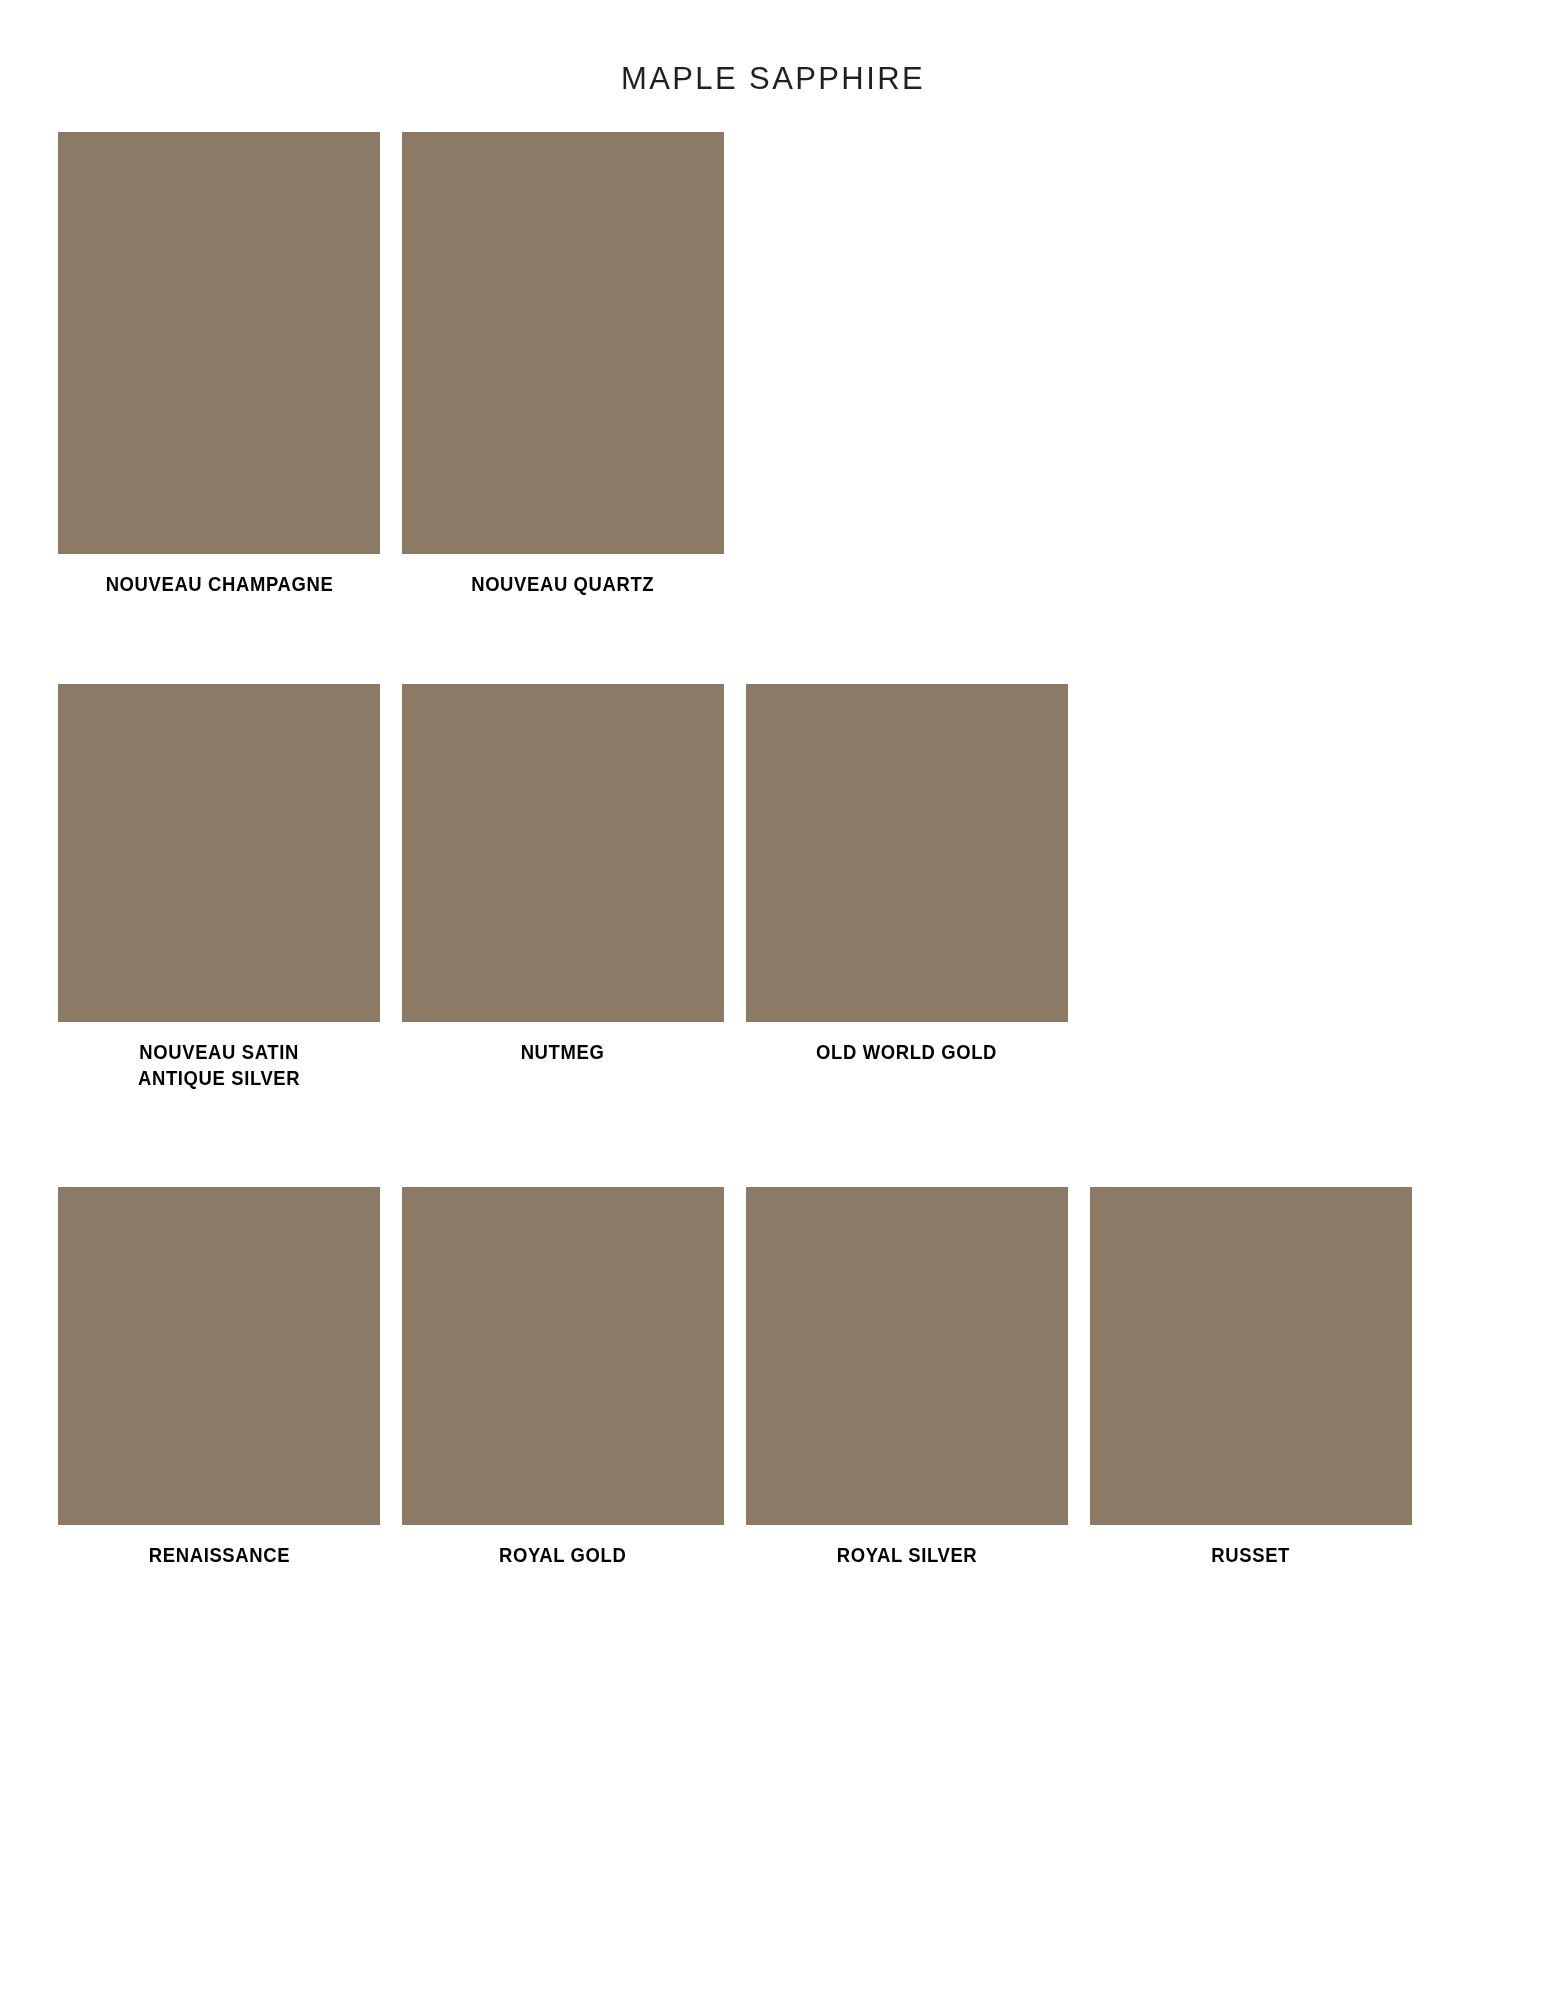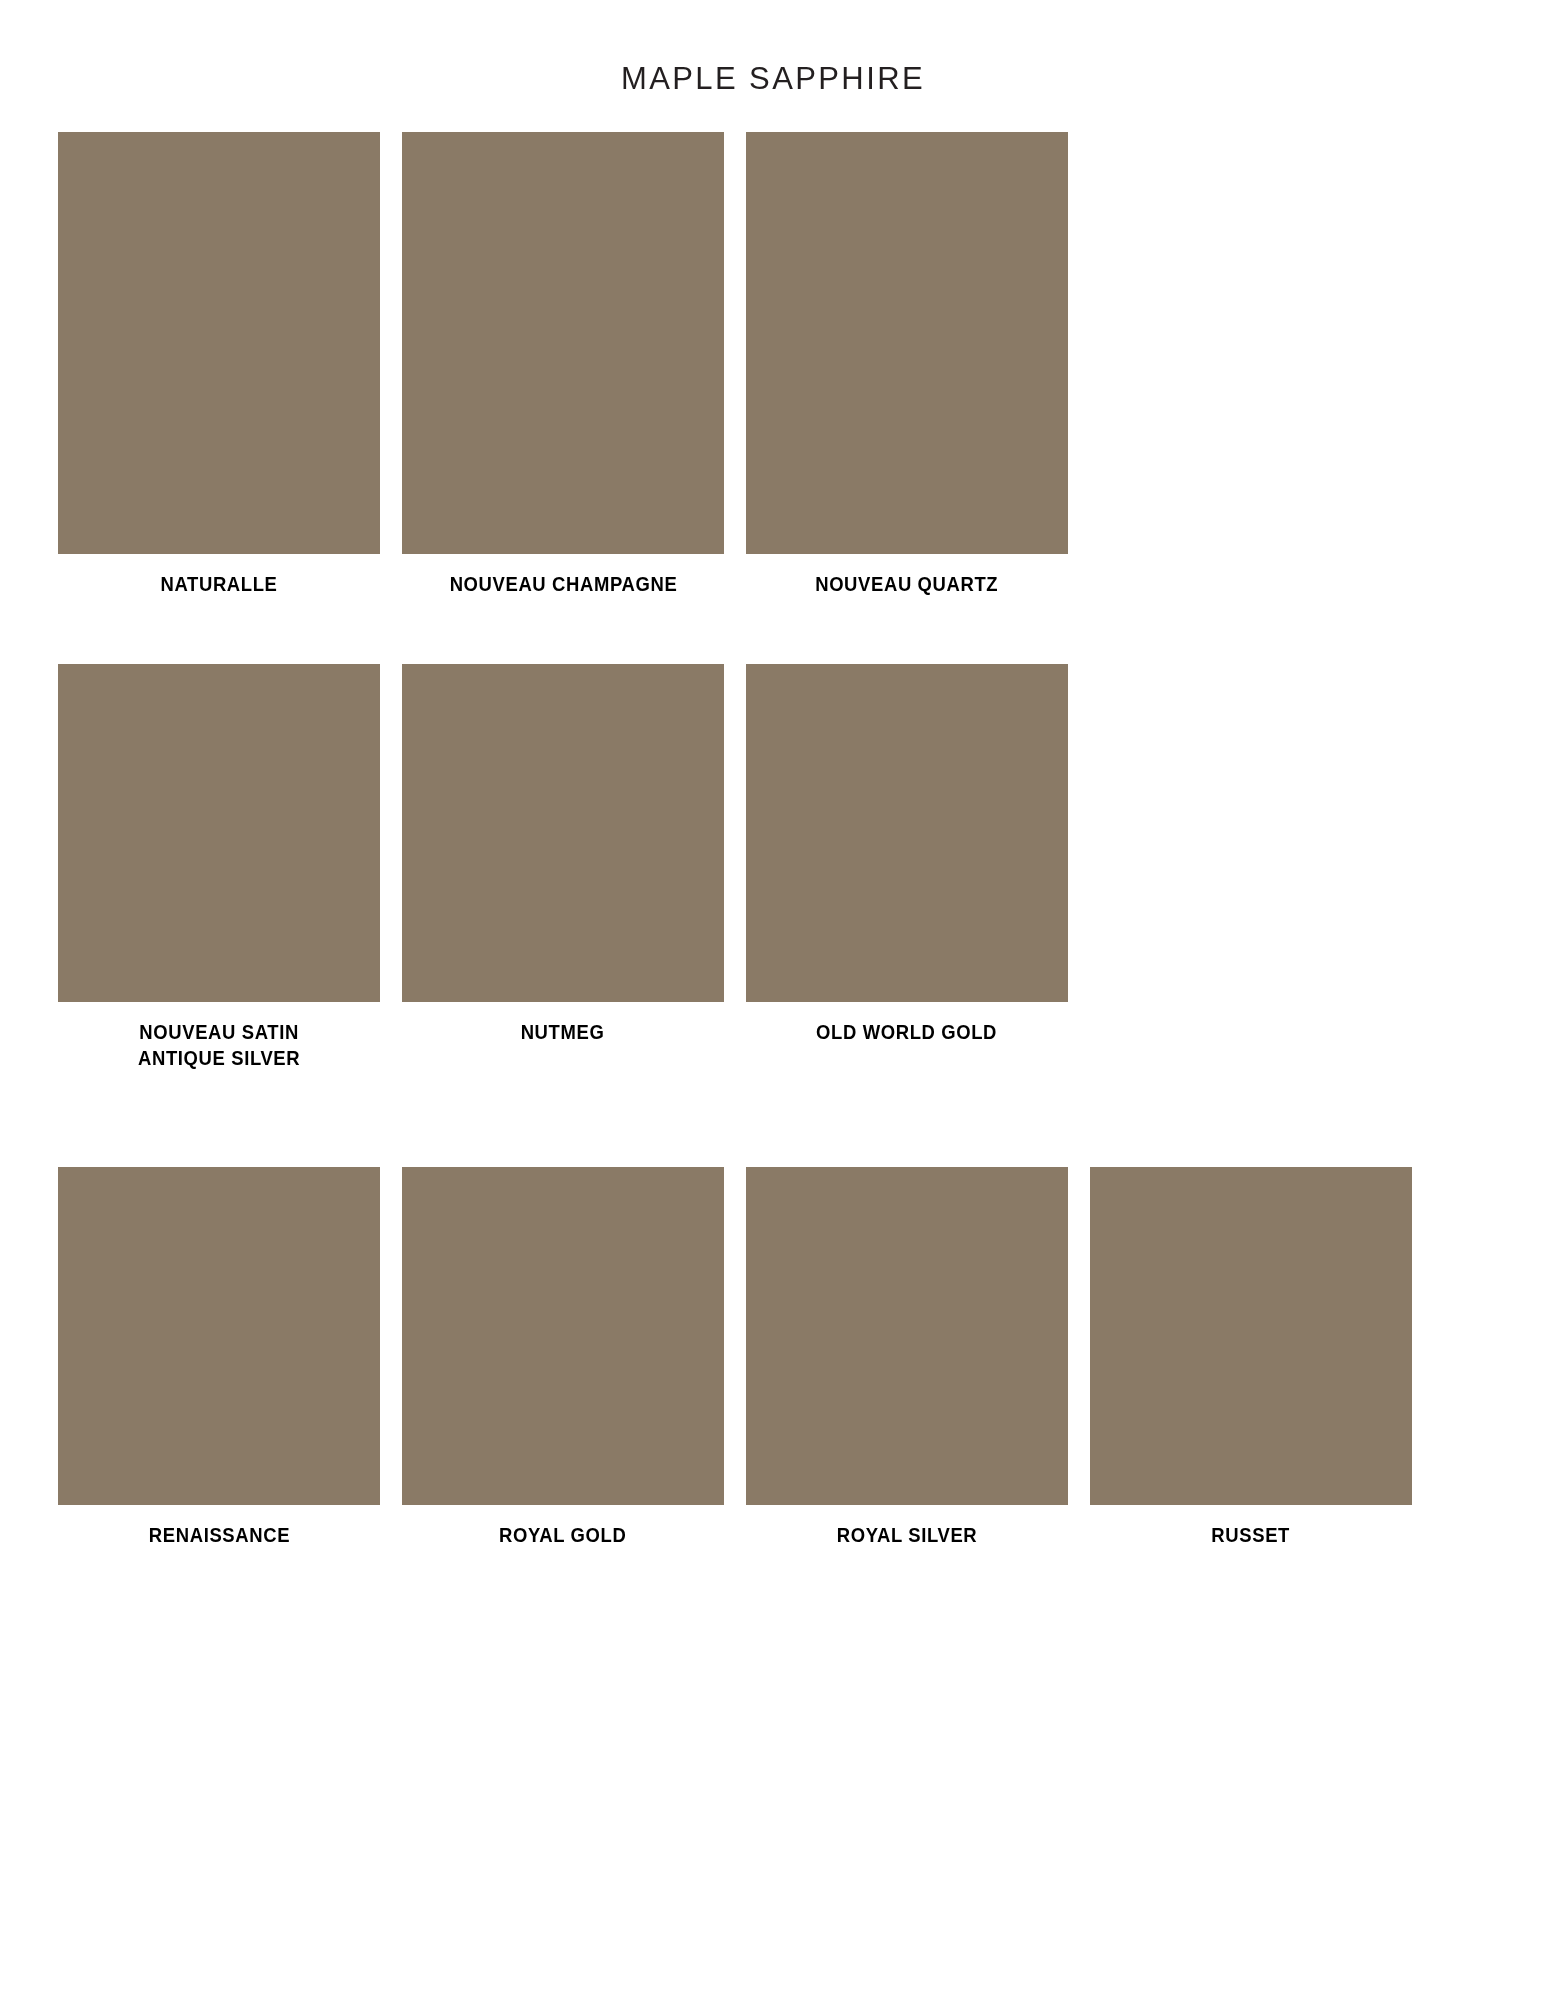--- a/index.html
+++ b/index.html
@@ -36,21 +36,21 @@
     box-sizing: border-box;
     width: 1546px;
   }
   .finish-row {
     display: flex;
     justify-content: flex-start;
     gap: 22px;
     box-sizing: border-box;
   }
   .row-1 { margin-top: 38px; }
-  .row-2 { margin-top: 67px; }
+  .row-2 { margin-top: 87px; }
   .row-3 { margin-top: 96px; }
 
   .finish-cell {
     width: 322px;
     display: flex;
     flex-direction: column;
     align-items: center;
   }
 
   
@@ -81,26 +81,20 @@
 </head>
 <body>
 
 <div class="page-root">
 
   <h1 class="page-title">MAPLE SAPPHIRE</h1>
 
   <div class="finish-grid">
 
     <div class="finish-row row-1">
-      <div class="finish-cell">
-        <div class="swatch"></div>
-        <div class="finish-label">
-          <span class="l1">NATURALLE</span>
-        </div>
-      </div>
       <div class="finish-cell">
         <div class="swatch"></div>
         <div class="finish-label">
           <span class="l1">NOUVEAU CHAMPAGNE</span>
         </div>
       </div>
       <div class="finish-cell">
         <div class="swatch"></div>
         <div class="finish-label">
           <span class="l1">NOUVEAU QUARTZ</span>

